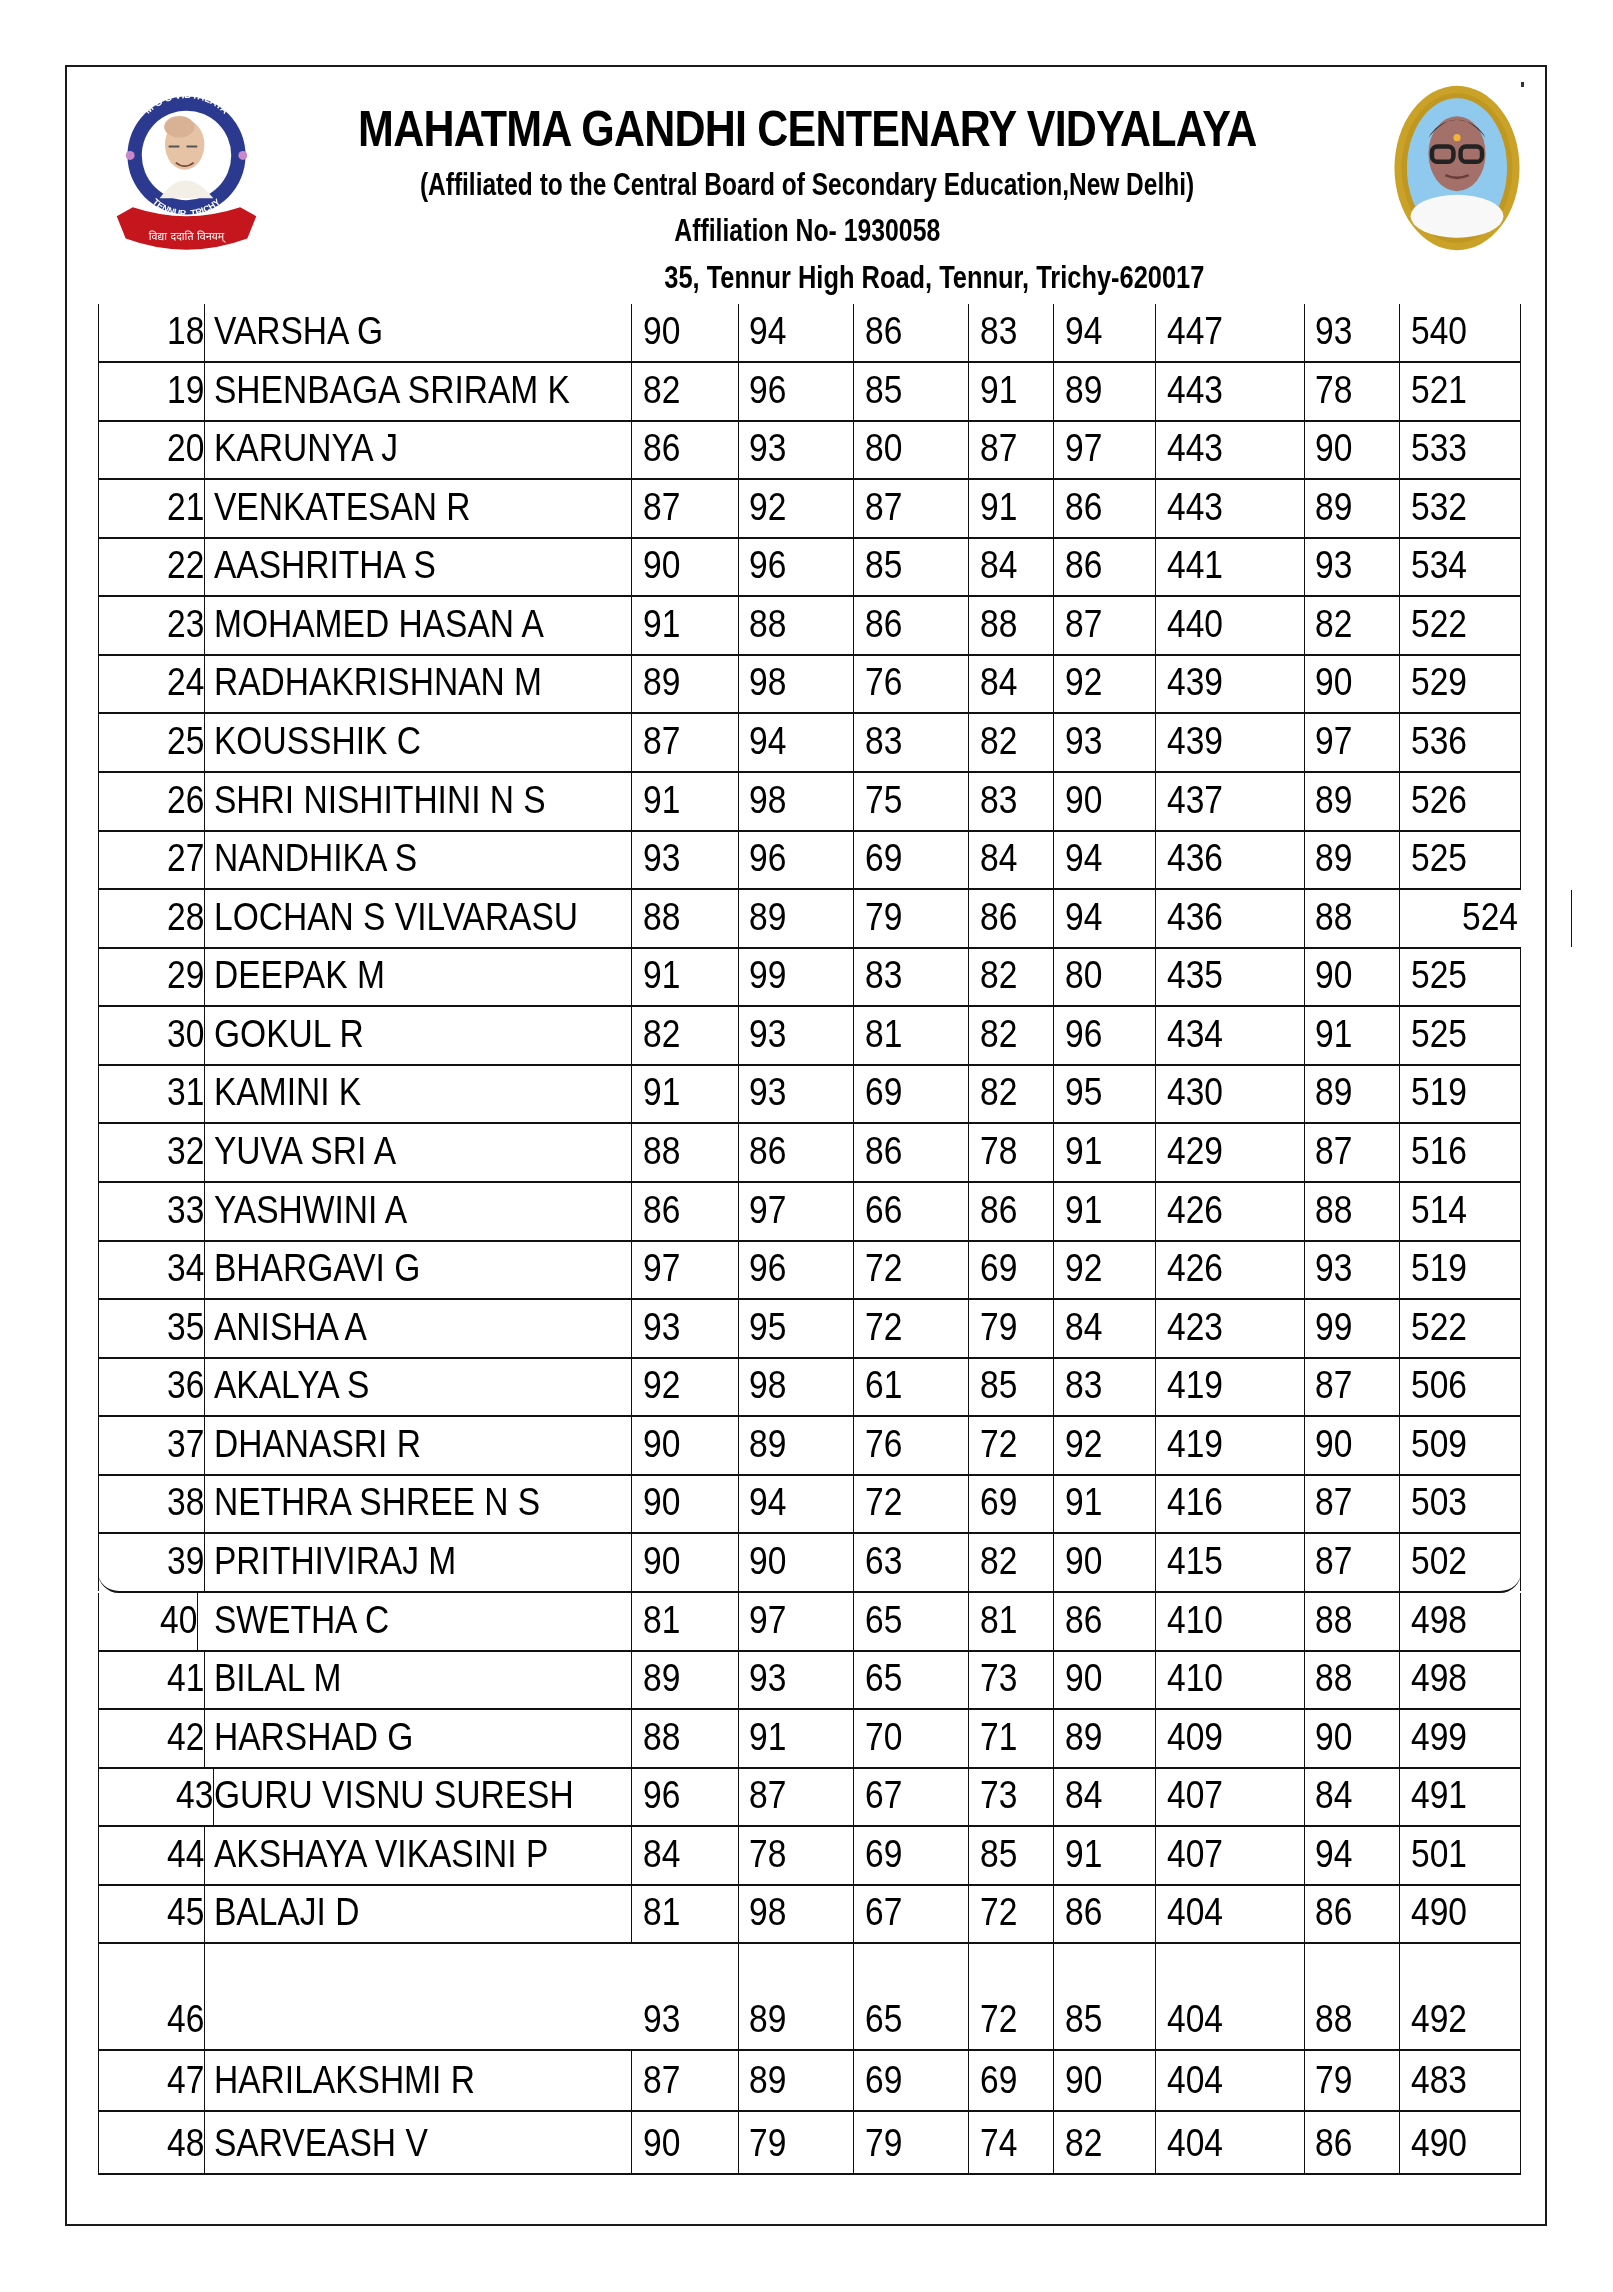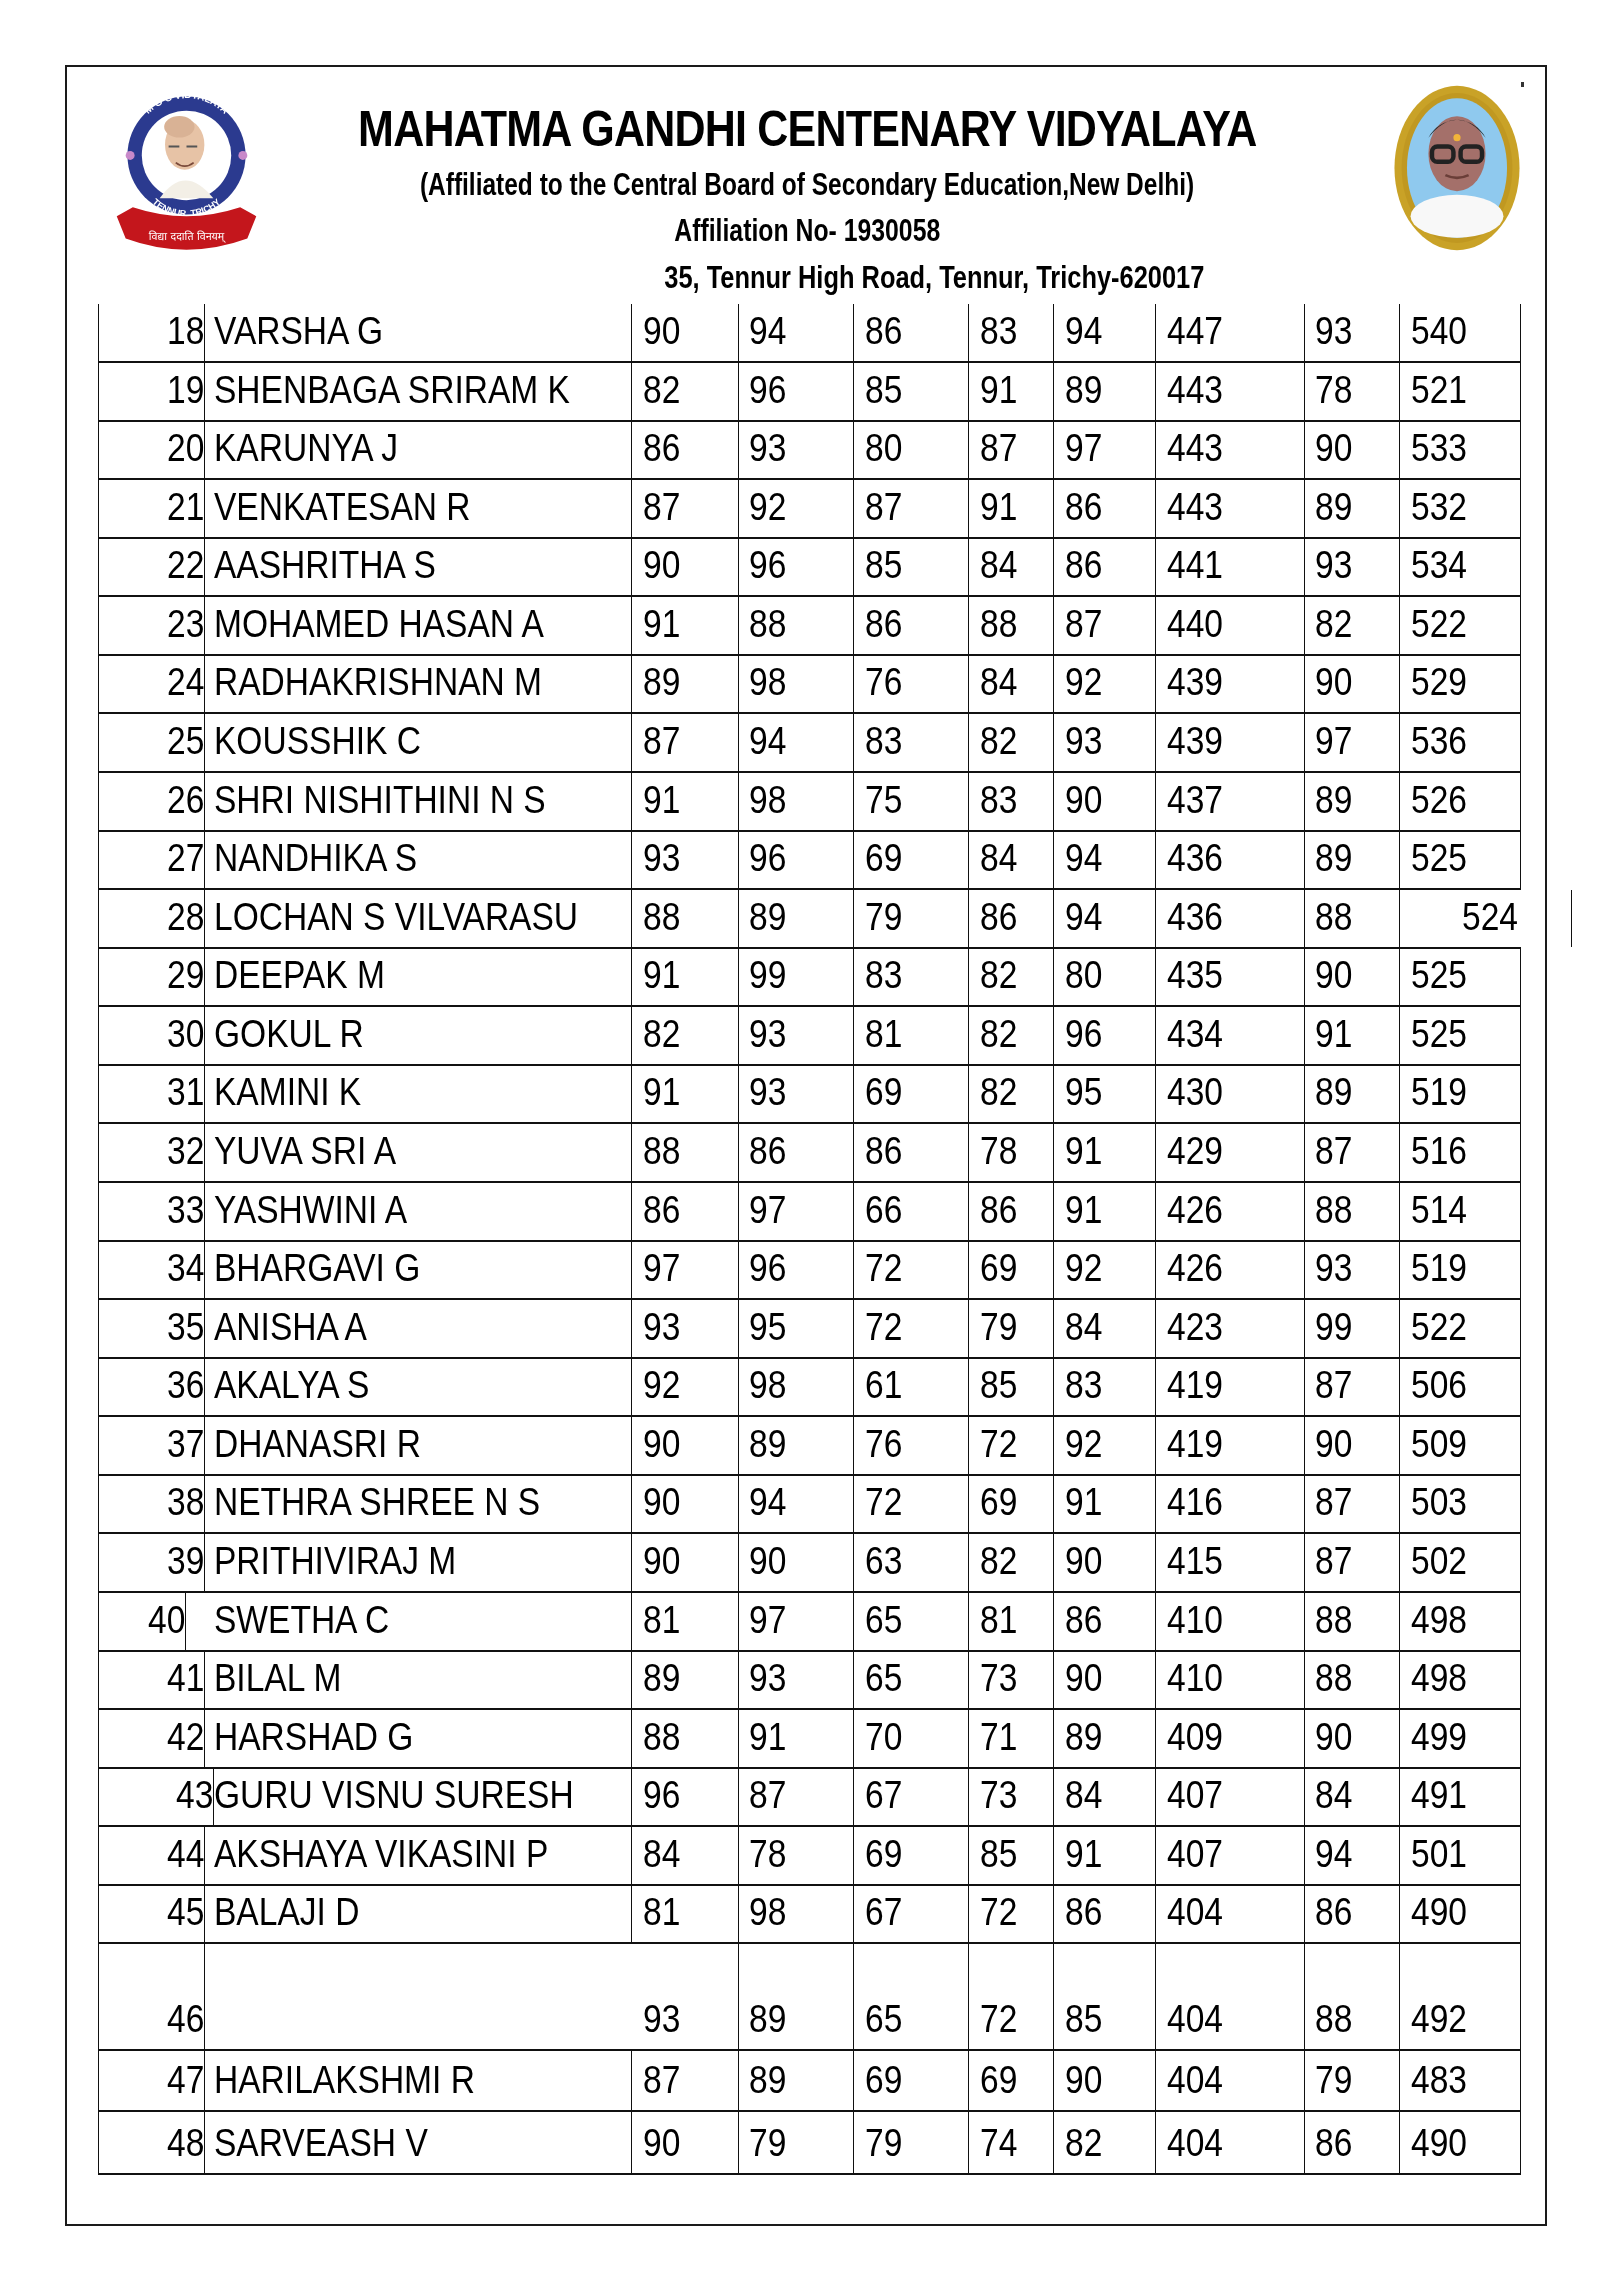--- a/index.html
+++ b/index.html
@@ -742,21 +742,21 @@
       <div class="cell val" style="left: 1058px; width: 149px;">
         <span class="txt">416</span>
       </div>
       <div class="cell val" style="left: 1206px; width: 96px;">
         <span class="txt">87</span>
       </div>
       <div class="cell val" style="left: 1302px; width: 121px;">
         <span class="txt">503</span>
       </div>
     </div>
-    <div class="row" style="top: 1230px; height: 59px;">
+    <div class="row" style="top: 1230px; height: 59px; border-radius: 21px;">
       <div class="cell num first" style="left: 0px; width: 107px;">
         <span class="txt">39</span>
       </div>
       <div class="cell name" style="left: 107px; width: 427px;">
         <span class="txt">PRITHIVIRAJ M</span>
       </div>
       <div class="cell val" style="left: 534px; width: 107px;">
         <span class="txt">90</span>
       </div>
       <div class="cell val" style="left: 640px; width: 116px;">
@@ -775,21 +775,21 @@
         <span class="txt">415</span>
       </div>
       <div class="cell val" style="left: 1206px; width: 96px;">
         <span class="txt">87</span>
       </div>
       <div class="cell val" style="left: 1302px; width: 121px;">
         <span class="txt">502</span>
       </div>
     </div>
     <div class="row" style="top: 1289px; height: 59px;">
-      <div class="cell num first" style="left: 0px; width: 88px;">
+      <div class="cell num first" style="left: 0px; width: 100px;">
         <span class="txt">40</span>
       </div>
       <div class="cell name" style="left: 107px; width: 427px;">
         <span class="txt">SWETHA C</span>
       </div>
       <div class="cell val" style="left: 534px; width: 107px;">
         <span class="txt">81</span>
       </div>
       <div class="cell val" style="left: 640px; width: 116px;">
         <span class="txt">97</span>

